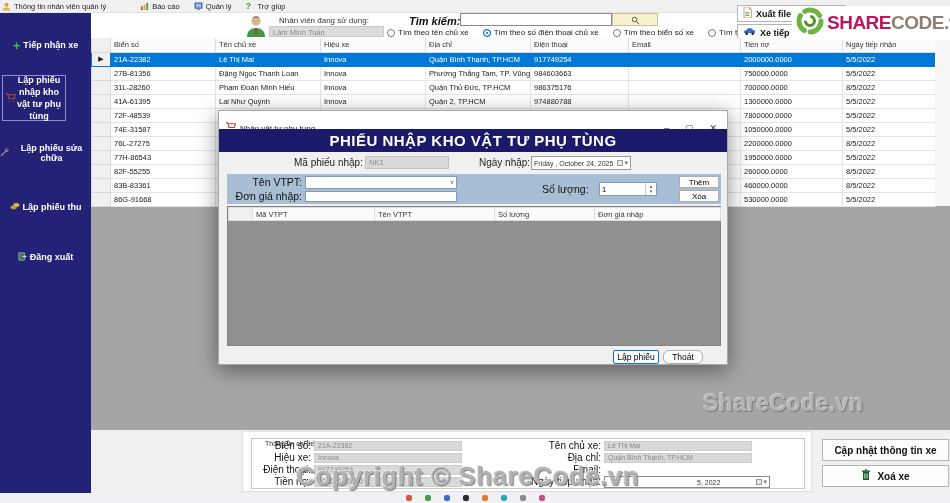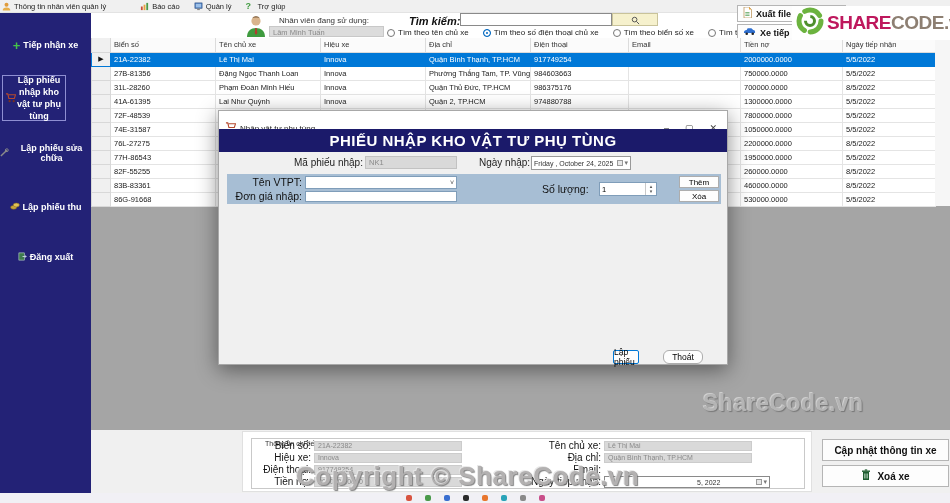--- a/index.html
+++ b/index.html
@@ -95,21 +95,21 @@
                  flex-direction:column; align-items:center; justify-content:center; font-size:5px; color:#555; line-height:1; }
   .p-btn { position:absolute; left:452px; width:40px; height:12px; background:#fdfdfd; border:1px solid #adadad;
            font-size:8px; display:flex; align-items:center; justify-content:center; cursor:pointer; }
   .m-grid { position:absolute; left:8px; top:95px; width:494px; height:140px; background:#909090; border:1px solid #828282; }
   table.mg { border-collapse:collapse; table-layout:fixed; width:100%; font-size:7.5px; }
   table.mg th { height:13px; background:#fbfbfb; border:1px solid #dcdcdc; text-align:left; padding:0 3px;
                 font-weight:normal; color:#333; overflow:hidden; white-space:nowrap; }
   table.mg th.rowhdr { background:#f0f0f0; }
   .m-btn { position:absolute; height:14px; background:#fdfdfd; border:1px solid #adadad; font-size:8.5px;
            display:flex; align-items:center; justify-content:center; cursor:pointer; }
-  #btn-lapphieu { left:394px; top:239px; width:26px; border:1px solid #0078d7; border-radius:2px; }
+  #btn-lapphieu { left:394px; top:239px; width:46px; border:1px solid #0078d7; border-radius:2px; }
   #btn-thoat { left:444px; top:239px; width:40px; border-radius:6px; }
 
   
   .bottom { position:absolute; left:91px; top:430px; width:859px; height:63px; background:#f0f0f0; }
   .detail { position:absolute; left:151px; top:1px; width:570px; height:61px; background:#fff; border:1px solid #e0e0e0; }
   .gbox { position:absolute; left:8px; top:6px; width:554px; height:51px; border:1px solid #c9c9c9; }
   .gbox-legend { position:absolute; left:10px; top:1px; font-size:7px; color:#333; background:#fff; padding:0 3px; }
   .d-lbl { position:absolute; font-size:10px; color:#111; text-align:right; white-space:nowrap; }
   .d-box { position:absolute; height:10px; background:#d9d9d9; border:1px solid #cccccc; font-size:7px;
            color:#8a8a8a; padding:0 3px; overflow:hidden; white-space:nowrap; }
@@ -459,21 +459,21 @@
       <span>Nhập vật tư phụ tùng</span>
       <span class="m-controls">
         <span>–</span>
         <span>▢</span>
         <span>✕</span>
       </span>
     </div>
     <div class="m-band">PHIẾU NHẬP KHO VẬT TƯ PHỤ TÙNG</div>
 
     <div class="m-lbl" style="left:75px;top:46px;width:68px;text-align:right;">Mã phiếu nhập:</div>
-    <div class="m-box-gray" style="left:146px;top:45px;width:92px;height:13px;">NK1</div>
+    <div class="m-box-gray" style="left:146px;top:45px;width:84px;height:13px;">NK1</div>
     <div class="m-lbl" style="left:260px;top:46px;">Ngày nhập:</div>
     <div class="m-date" style="left:312px;top:45px;width:100px;height:14px;">
       <span>Friday ,  October  24, 2025</span>
       <span class="cal"><span class="cal-sq"></span>▾</span>
     </div>
 
     <div class="m-panel">
       <div class="p-lbl" style="left:10px;top:2px;width:65px;text-align:right;">Tên VTPT:</div>
       <div class="p-combo">
           <span class="caret">˅</span>
@@ -485,20 +485,40 @@
         <span>1</span>
         <span class="spin">
             <span>▴</span>
             <span>▾</span>
           </span>
       </div>
       <div class="p-btn" style="top:2px;">Thêm</div>
       <div class="p-btn" style="top:16px;">Xóa</div>
     </div>
 
+    <div class="m-grid">
+      <table class="mg">
+        <colgroup>
+          <col style="width:24px">
+            <col style="width:122px">
+            <col style="width:120px">
+            <col style="width:100px">
+            <col style="width:126px">
+        </colgroup>
+        <thead>
+          <tr>
+            <th class="rowhdr"></th>
+            <th>Mã VTPT</th>
+            <th>Tên VTPT</th>
+            <th>Số lượng</th>
+            <th>Đơn giá nhập</th>
+          </tr>
+        </thead>
+      </table>
+    </div>
 
     <div class="m-btn" id="btn-lapphieu">Lập phiếu</div>
     <div class="m-btn" id="btn-thoat">Thoát</div>
   </div>
 
   <div class="bottom">
     <div class="detail">
       <div class="gbox">
         <div class="gbox-legend">Thông tin chi tiết</div>
       </div>

